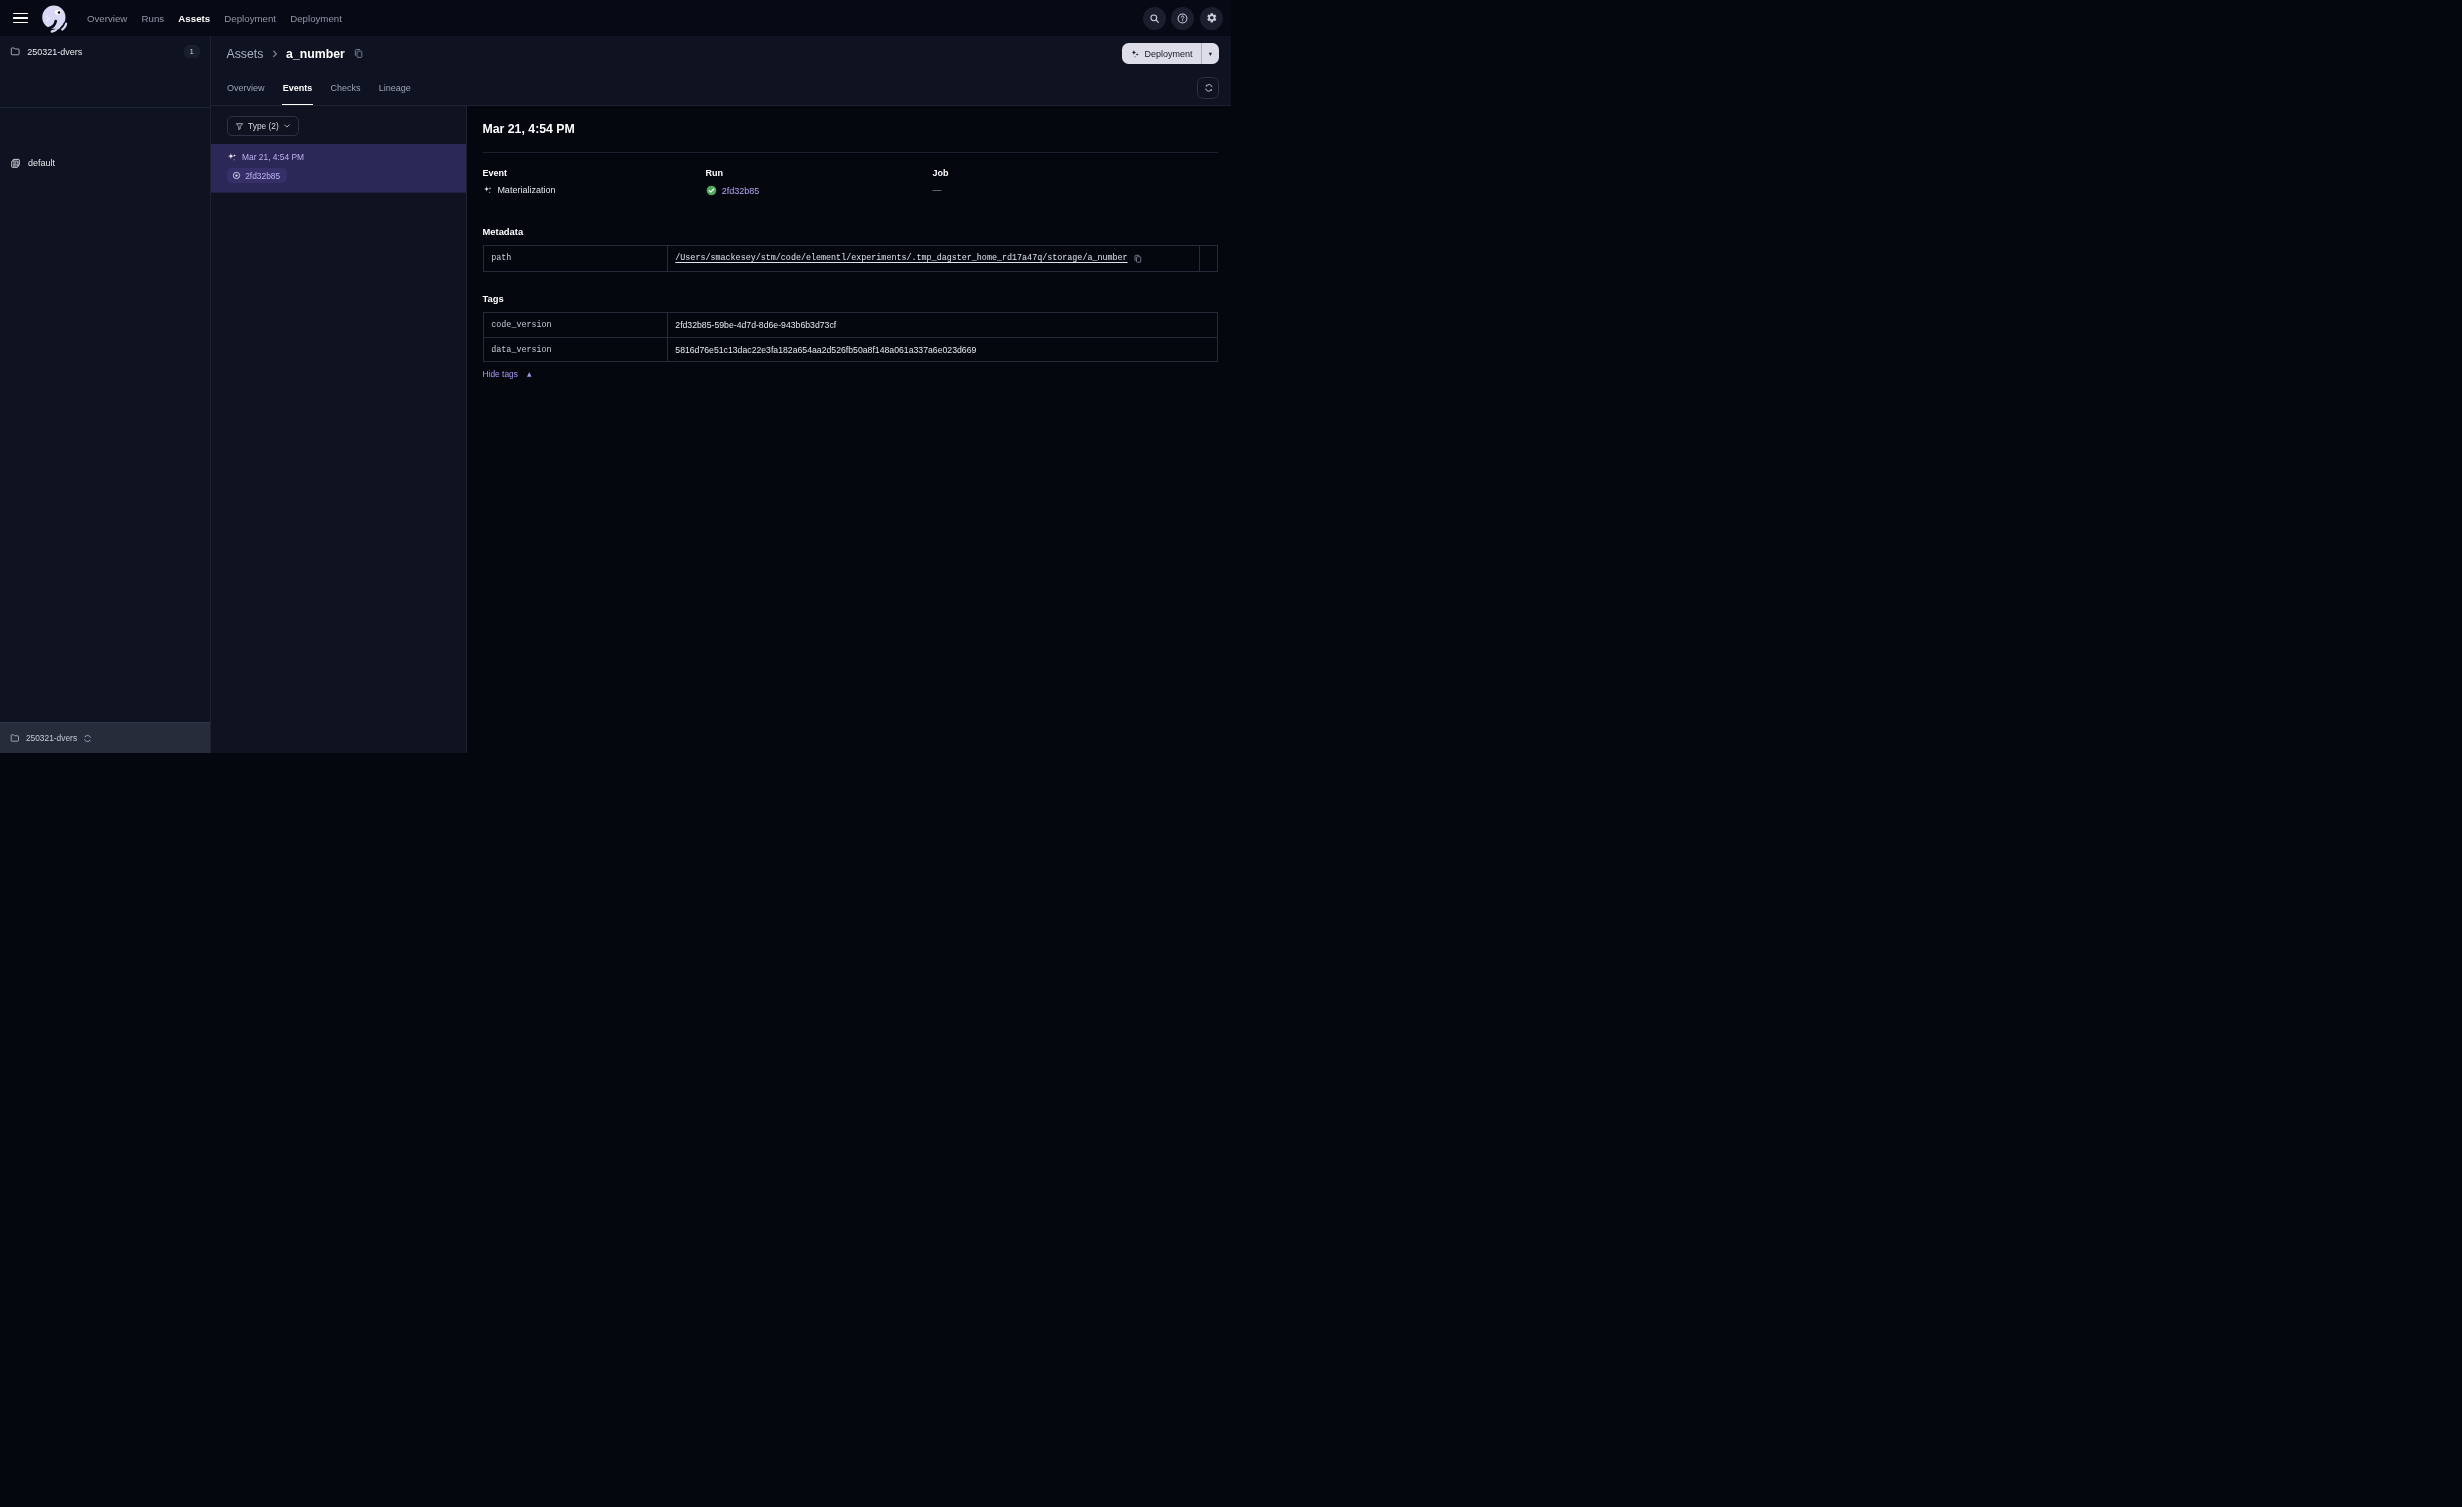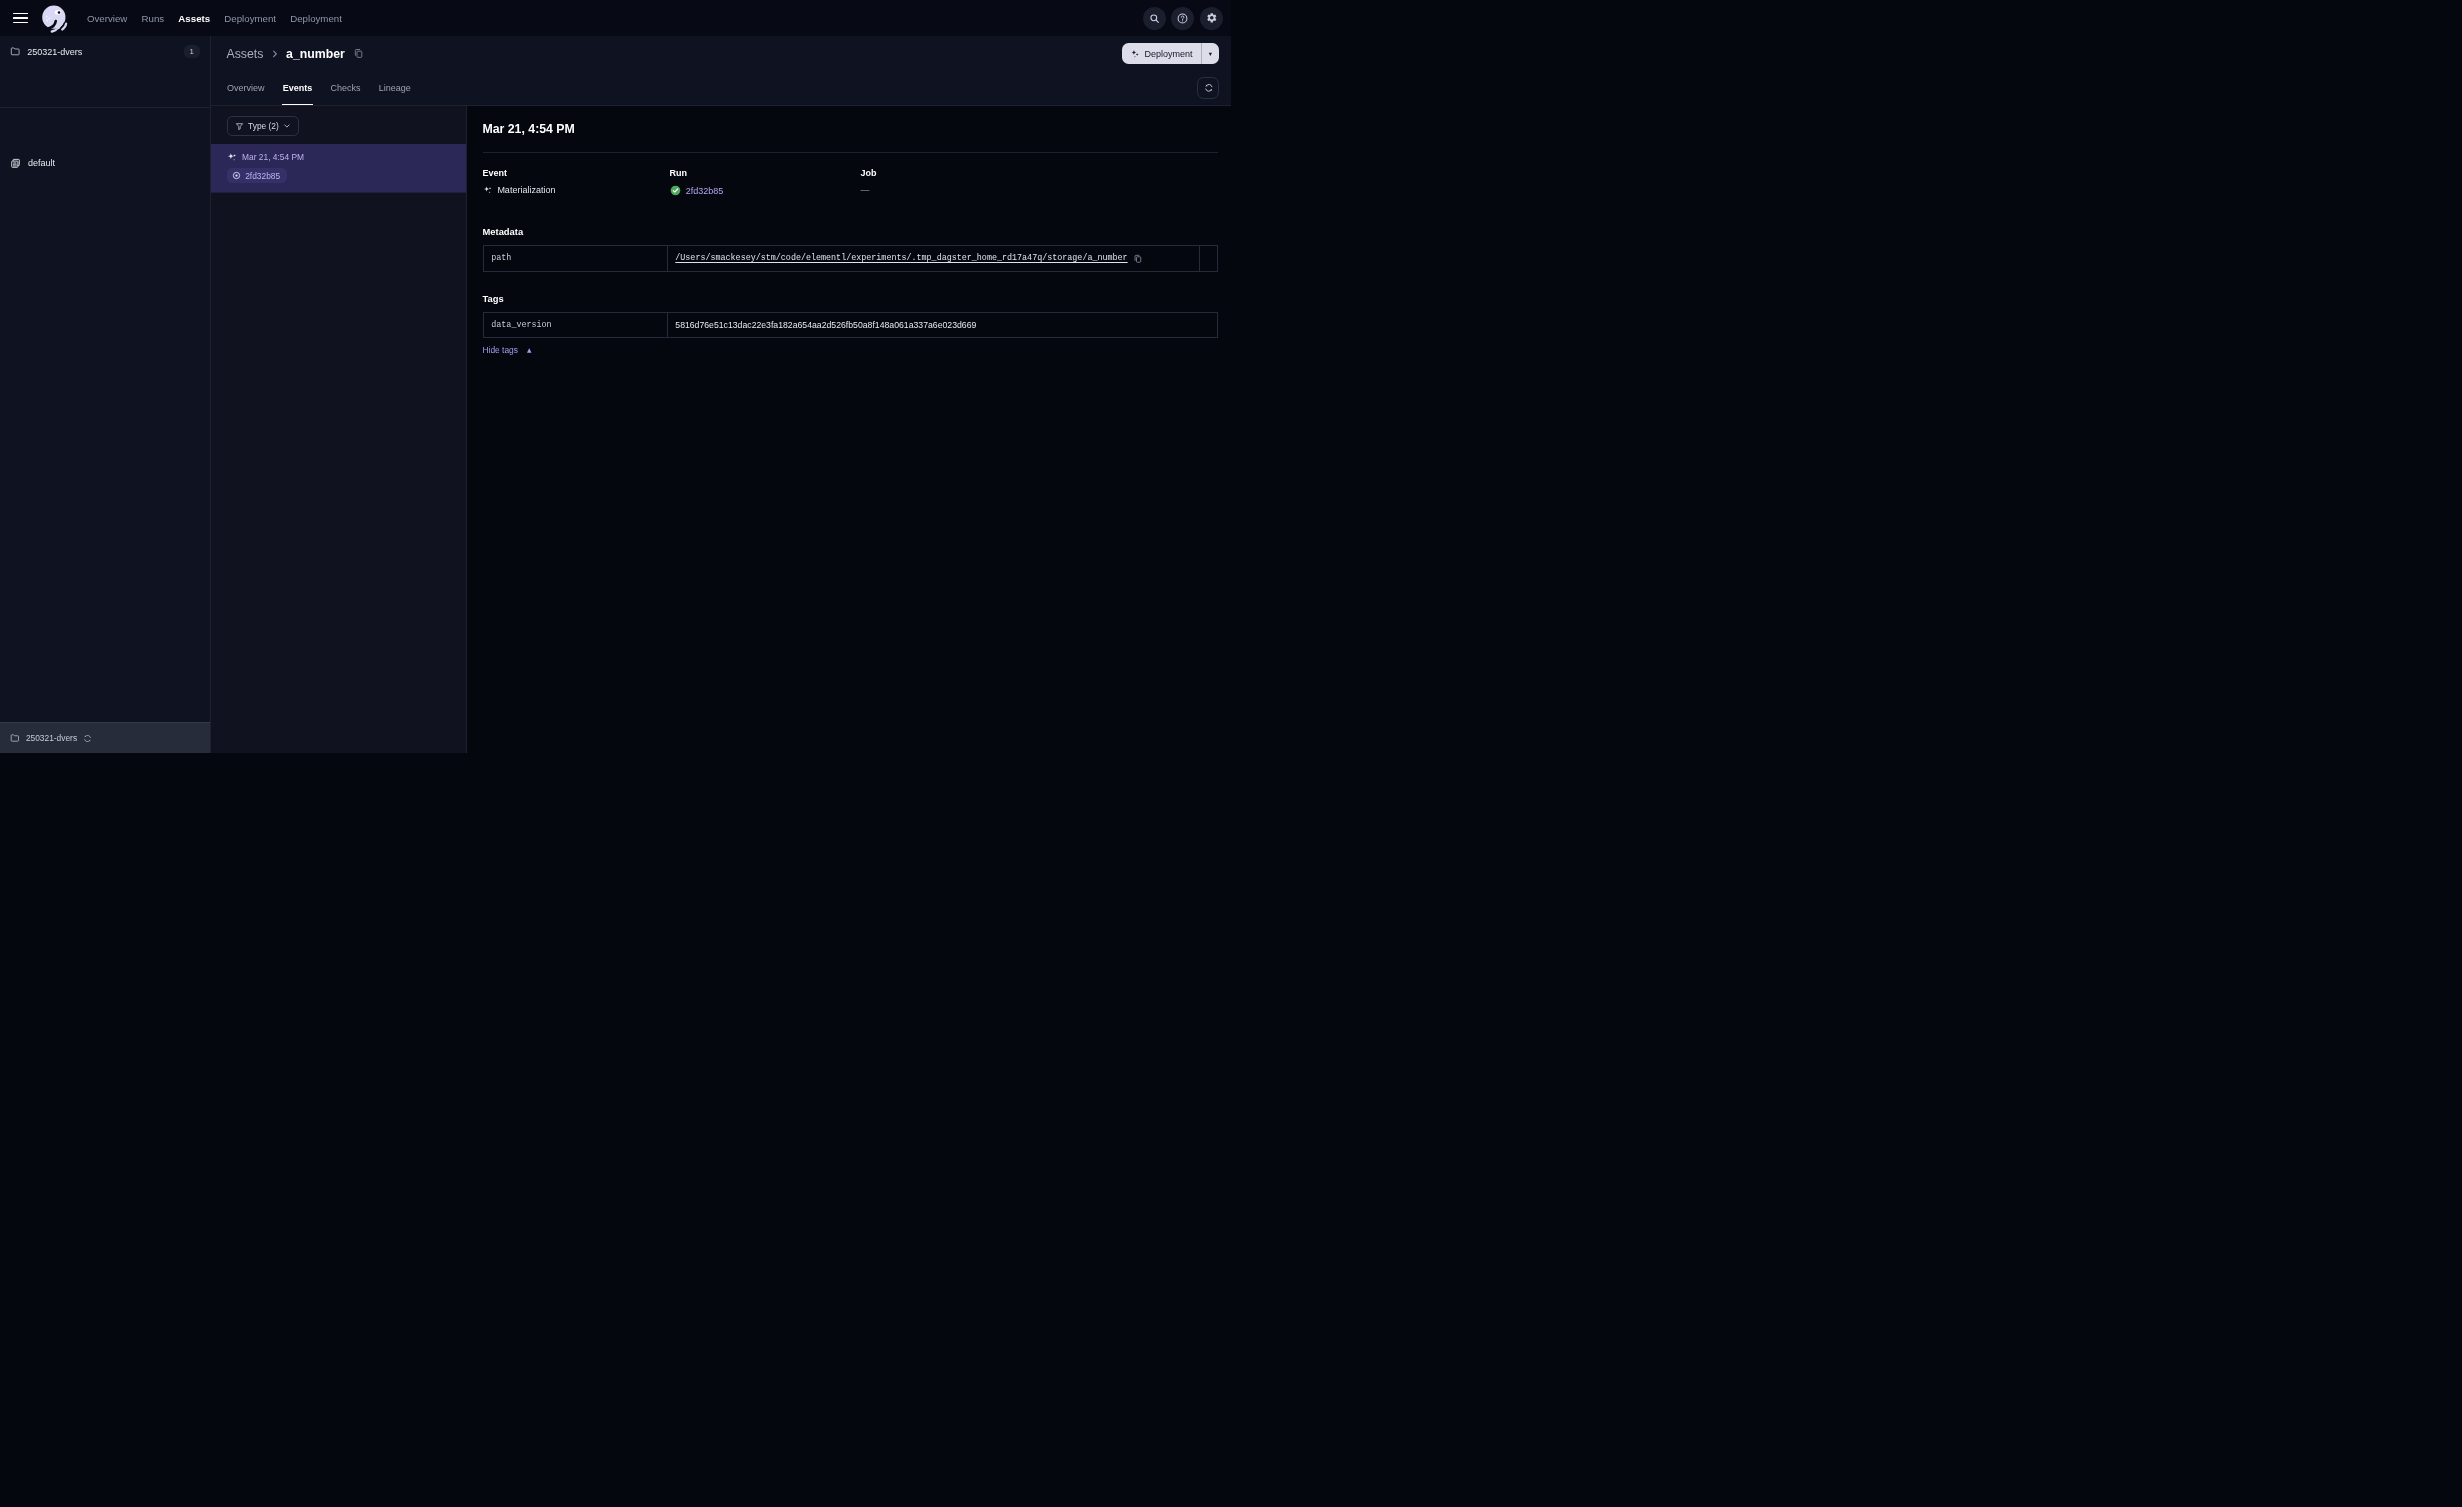--- a/index.html
+++ b/index.html
@@ -61,21 +61,21 @@
   .filter-wrap { padding:10.4px 15.5px 7.8px 15.5px; }
   .filter-btn { display:inline-flex; align-items:center; gap:4.5px; height:19.4px; padding:0 7.1px; border-radius:5.2px; border:0.6px solid #2C3245; background:transparent; color:#D5D9E3; font-size:8.4px; font-family:inherit; cursor:pointer; }
   .event-item { background:#2B2857; padding:8.4px 15.5px 9px 15.5px; cursor:pointer; border-bottom:0.6px solid rgba(0,0,0,0.25); }
   .event-item-time { display:flex; align-items:center; gap:5.2px; color:#BDB3F2; font-size:8.4px; }
   .run-pill { margin-top:5.8px; display:inline-flex; align-items:center; gap:4.5px; background:#353168; border-radius:5.2px; padding:2.6px 7.1px 2.6px 5.2px; color:#BDB3F2; font-size:8.4px; cursor:pointer; }
 
   
   .detail { flex:1; background:#05070F; padding:15.5px 13px 15.5px 15.5px; overflow:hidden; }
   .detail-title { color:#FFFFFF; font-size:12.3px; font-weight:600; }
   .detail-divider { height:0.6px; background:#1E2230; margin-top:16px; }
-  .cols { display:grid; grid-template-columns:187px 191px 1fr; margin-top:16px; }
+  .cols { display:grid; grid-template-columns:187px 191px 1fr; margin-top:16px;gap:36px; }
   .col-label { color:#FFFFFF; font-size:9px; font-weight:600; }
   .col-value { margin-top:7.1px; display:flex; align-items:center; gap:5.2px; font-size:9px; color:#E3E6EE; }
   .run-link { color:#B3A6F5; text-decoration:none; cursor:pointer; }
   .job-dash { color:#8C93A5; }
 
   .section-heading { color:#FFFFFF; font-size:9.4px; font-weight:600; }
   .meta-heading { margin-top:30px; }
   .tags-heading { margin-top:21.4px; }
 
   .data-table { margin-top:7.8px; border:0.6px solid #262B3A; }
@@ -335,20 +335,26 @@
                   </svg>
               </button>
             </div>
             <div class="t-end"></div>
           </div>
         </div>
 
         <h2 class="section-heading tags-heading">Tags</h2>
         <div class="data-table">
           <div class="t-row tag-row">
+            <div class="t-key mono">code_version</div>
+            <div class="t-val">
+                <span class="tag-value">2fd32b85-59be-4d7d-8d6e-943b6b3d73cf</span>
+              </div>
+          </div>
+          <div class="t-row tag-row">
             <div class="t-key mono">data_version</div>
             <div class="t-val">
                 <span class="tag-value">5816d76e51c13dac22e3fa182a654aa2d526fb50a8f148a061a337a6e023d669</span>
               </div>
           </div>
         </div>
 
         <button class="hide-tags">
           <span>Hide tags</span>
           <span class="hide-caret">▲</span>

